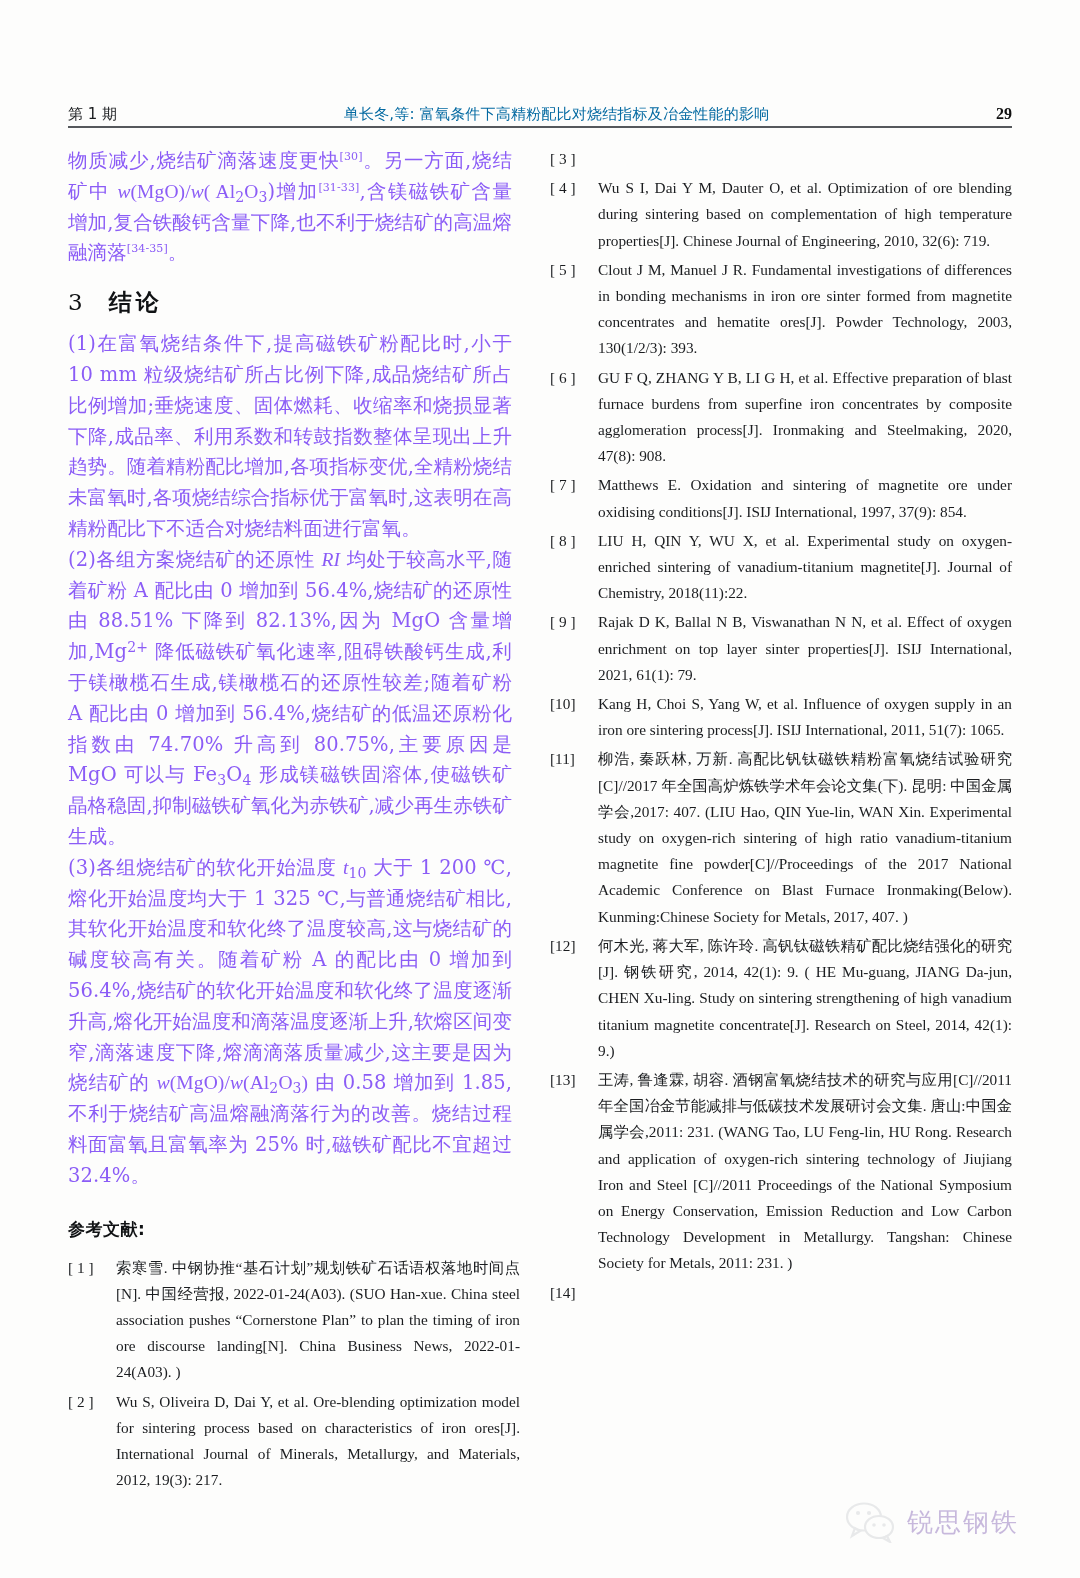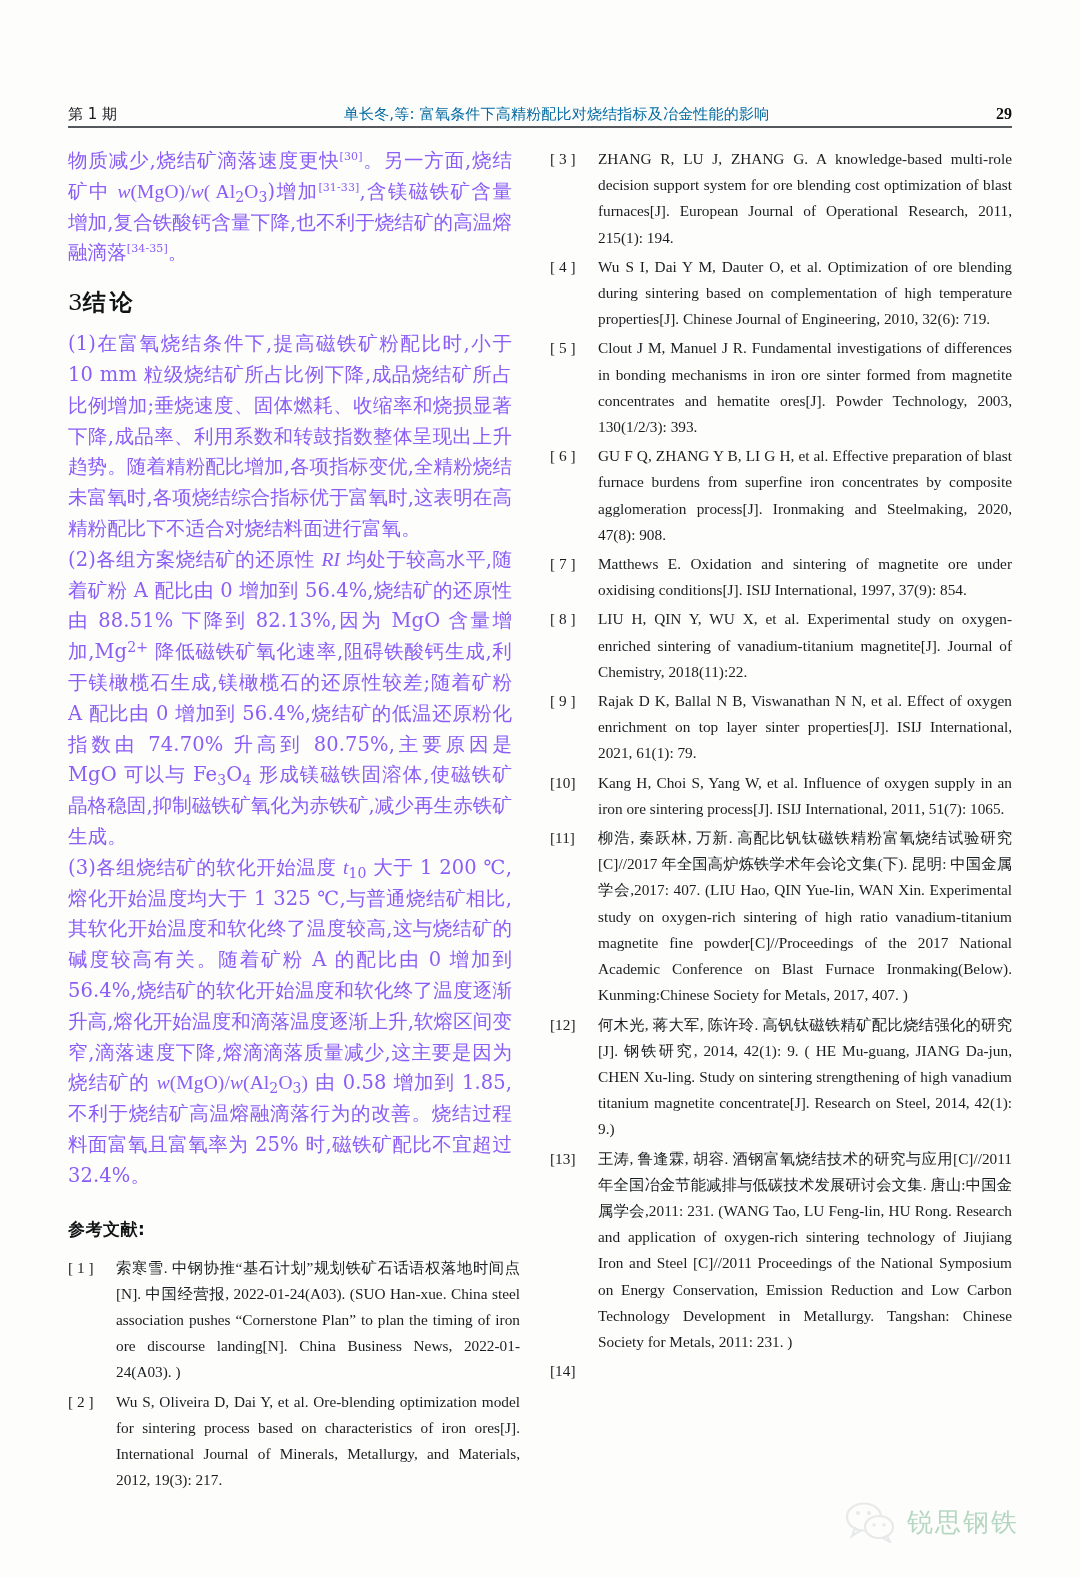--- a/index.html
+++ b/index.html
@@ -94,21 +94,21 @@
 
   .sec-heading {
     font-family: "DejaVu Serif", "Liberation Serif", serif;
     font-size: 23px;
     font-weight: bold;
     line-height: 30px;
     margin: 18px 0 12px 0;
     color: #101214;
   }
   .sec-heading .num { font-weight: normal; }
-  .sec-heading .txt { letter-spacing: 4px; text-align: center; }
+  .sec-heading .txt { margin-left: 26px; letter-spacing: 4px; text-align: center; }
 
   .refs-heading {
     font-family: "DejaVu Sans", "Liberation Sans", sans-serif;
     font-size: 17px;
     font-weight: bold;
     margin: 26px 0 14px 0;
     color: #101214;
     letter-spacing: 0.5px;
   }
 
@@ -154,21 +154,21 @@
     height: 60px;
     display: flex;
     align-items: center;
     gap: 10px;
     opacity: 0.30;
   }
   .wm-icon { flex: 0 0 auto; width: 52px; height: 42px; }
   .wm-text {
     font-family: "DejaVu Sans", "Liberation Sans", sans-serif;
     font-size: 26px;
-    color: #15803d;
+    color: #4c1d95;
     letter-spacing: 2px;
     white-space: nowrap;
   }
 </style>
 </head>
 <body>
 
 <div class="page">
 
   <div class="running-head">
@@ -202,21 +202,20 @@
         <span class="ref-num">[ 2 ]</span>
         <span class="ref-body">Wu S, Oliveira D, Dai Y, et al. Ore-blending optimization model for sintering process based on characteristics of iron ores[J]. International Journal of Minerals, Metallurgy, and Materials, 2012, 19(3): 217.</span>
       </div>
 
     </div>
 
     <div class="col col-right">
 
       <div class="ref">
         <span class="ref-num">[ 3 ]</span>
-        <span class="ref-body">ZHANG R, LU J, ZHANG G. A knowledge-based multi-role decision support system for ore blending cost optimization of blast furnaces[J]. European Journal of Operational Research, 2011, 215(1): 194.</span>
       </div>
       <div class="ref">
         <span class="ref-num">[ 4 ]</span>
         <span class="ref-body">Wu S I, Dai Y M, Dauter O, et al. Optimization of ore blending during sintering based on complementation of high temperature properties[J]. Chinese Journal of Engineering, 2010, 32(6): 719.</span>
       </div>
       <div class="ref">
         <span class="ref-num">[ 5 ]</span>
         <span class="ref-body">Clout J M, Manuel J R. Fundamental investigations of differences in bonding mechanisms in iron ore sinter formed from magnetite concentrates and hematite ores[J]. Powder Technology, 2003, 130(1/2/3): 393.</span>
       </div>
       <div class="ref">

